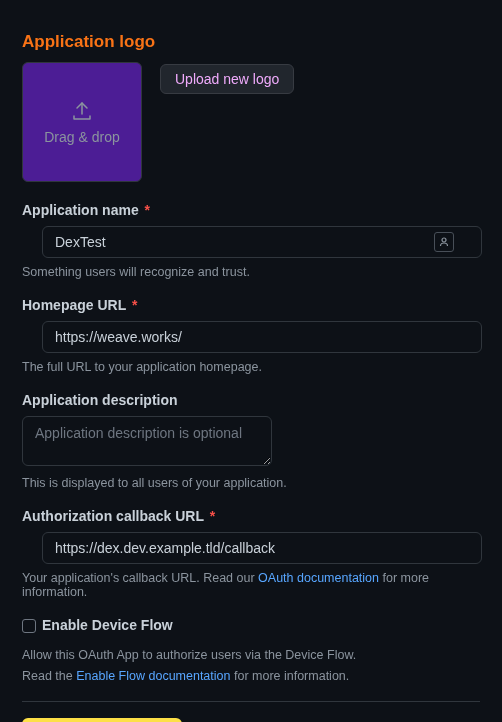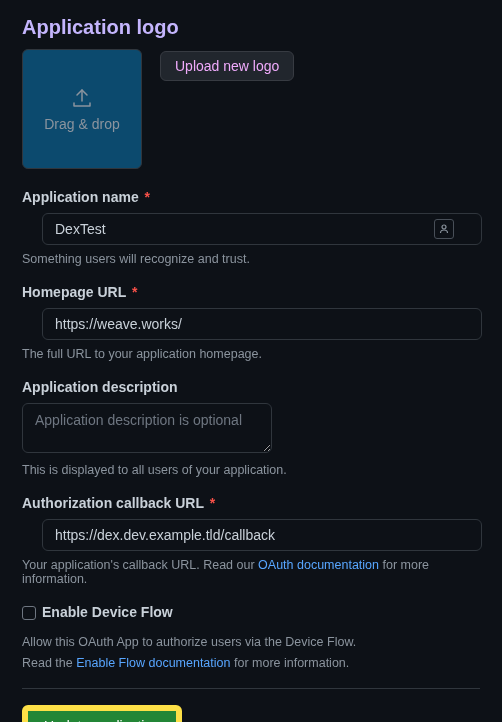--- a/index.html
+++ b/index.html
@@ -9,35 +9,35 @@
     }
     body {
       background: #0d1117;
       color: #c9d1d9;
       font-family: -apple-system, BlinkMacSystemFont, "Segoe UI", Helvetica, Arial, sans-serif;
       font-size: 14px;
       padding: 10px 22px;
       width: 502px;
     }
     .section-heading {
-      color: #c4b5fd;
+      color: #f97316;
       font-weight: 600;
-      font-size: 20px;
+      font-size: 17px;
       margin-bottom: 10px;
-      margin-top: 6px;
+      margin-top: 22px;
     }
     .logo-row {
       display: flex;
       gap: 18px;
       margin-bottom: 20px;
     }
     .drop-zone {
       width: 120px;
       height: 120px;
-      background: #0c4a6e;
+      background: #4c1d95;
       border: 1px solid #30363d;
       border-radius: 6px;
       display: flex;
       flex-direction: column;
       align-items: center;
       justify-content: center;
       color: #8b949e;
     }
     .drop-zone svg {
       display: block;

